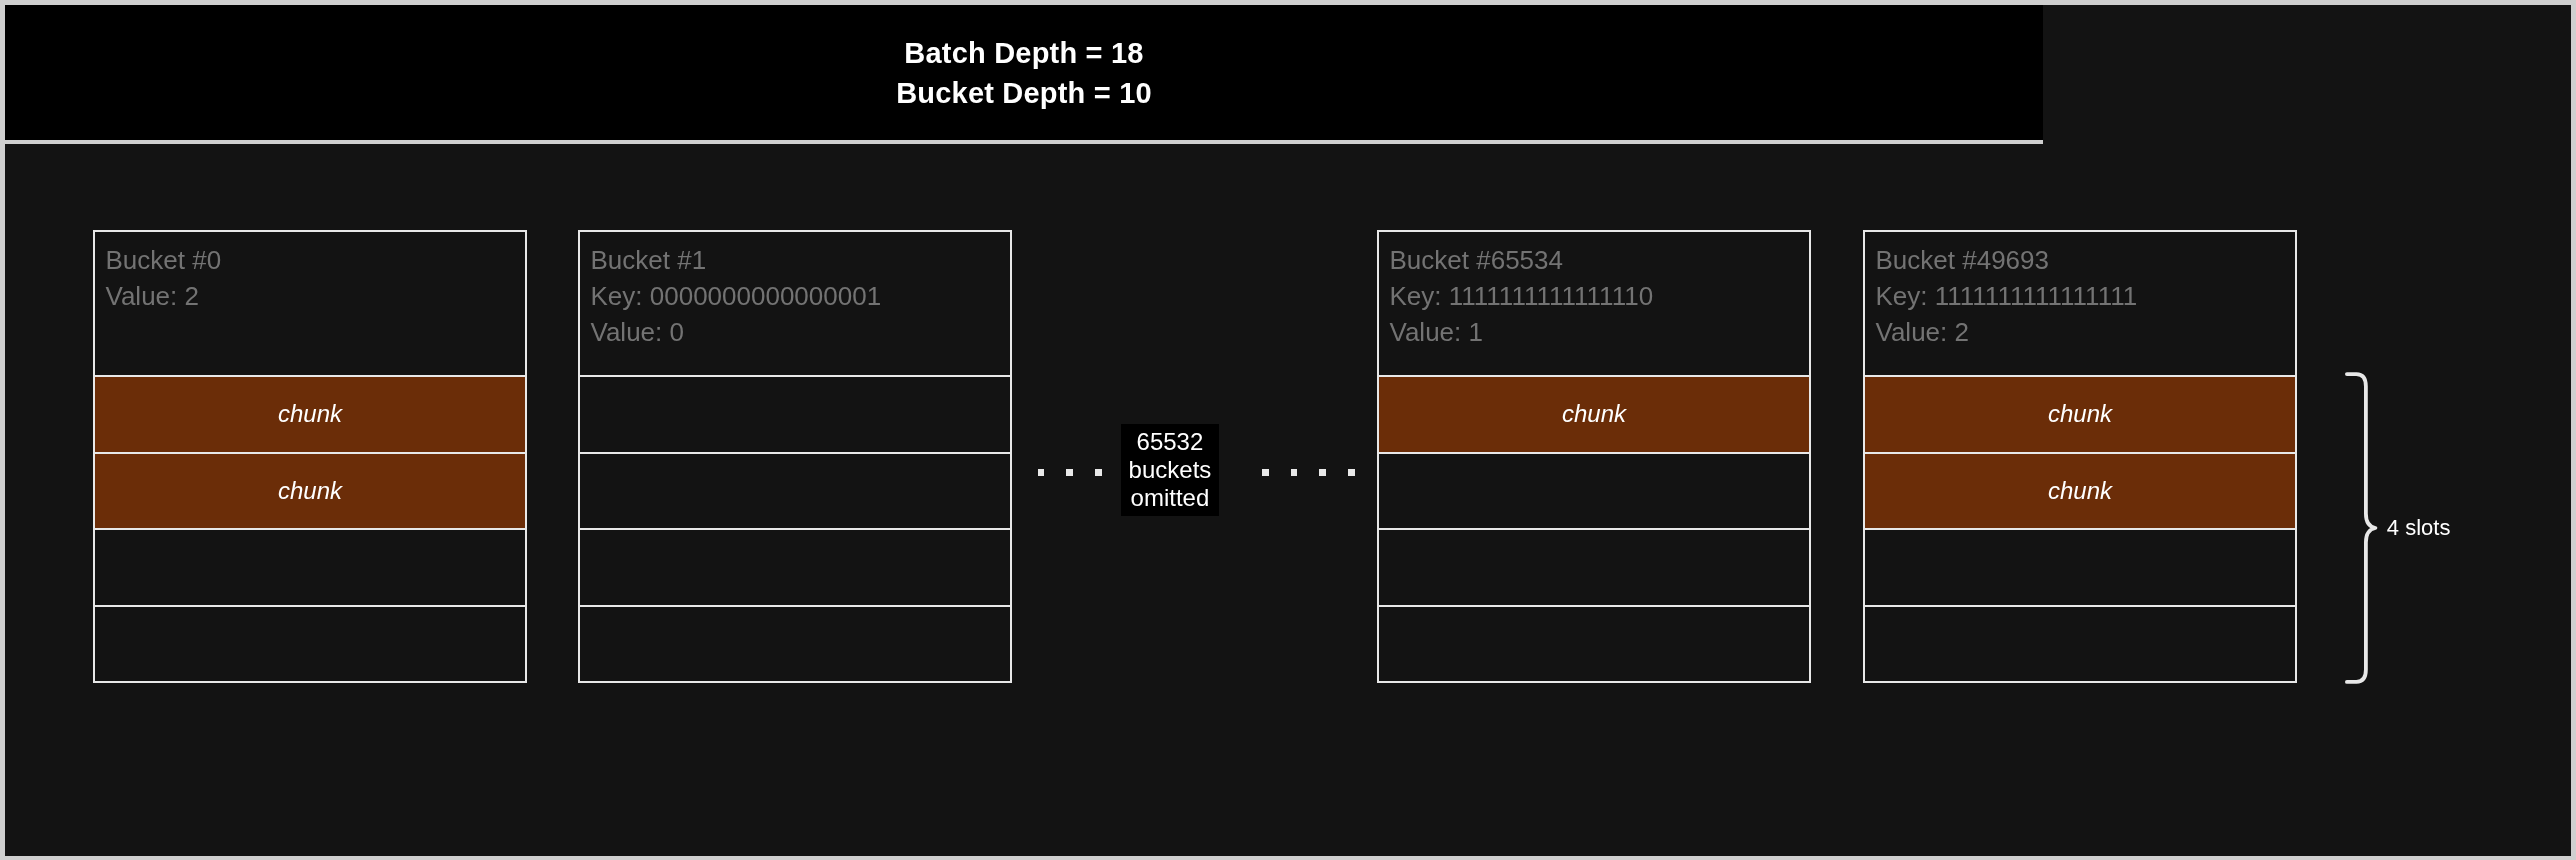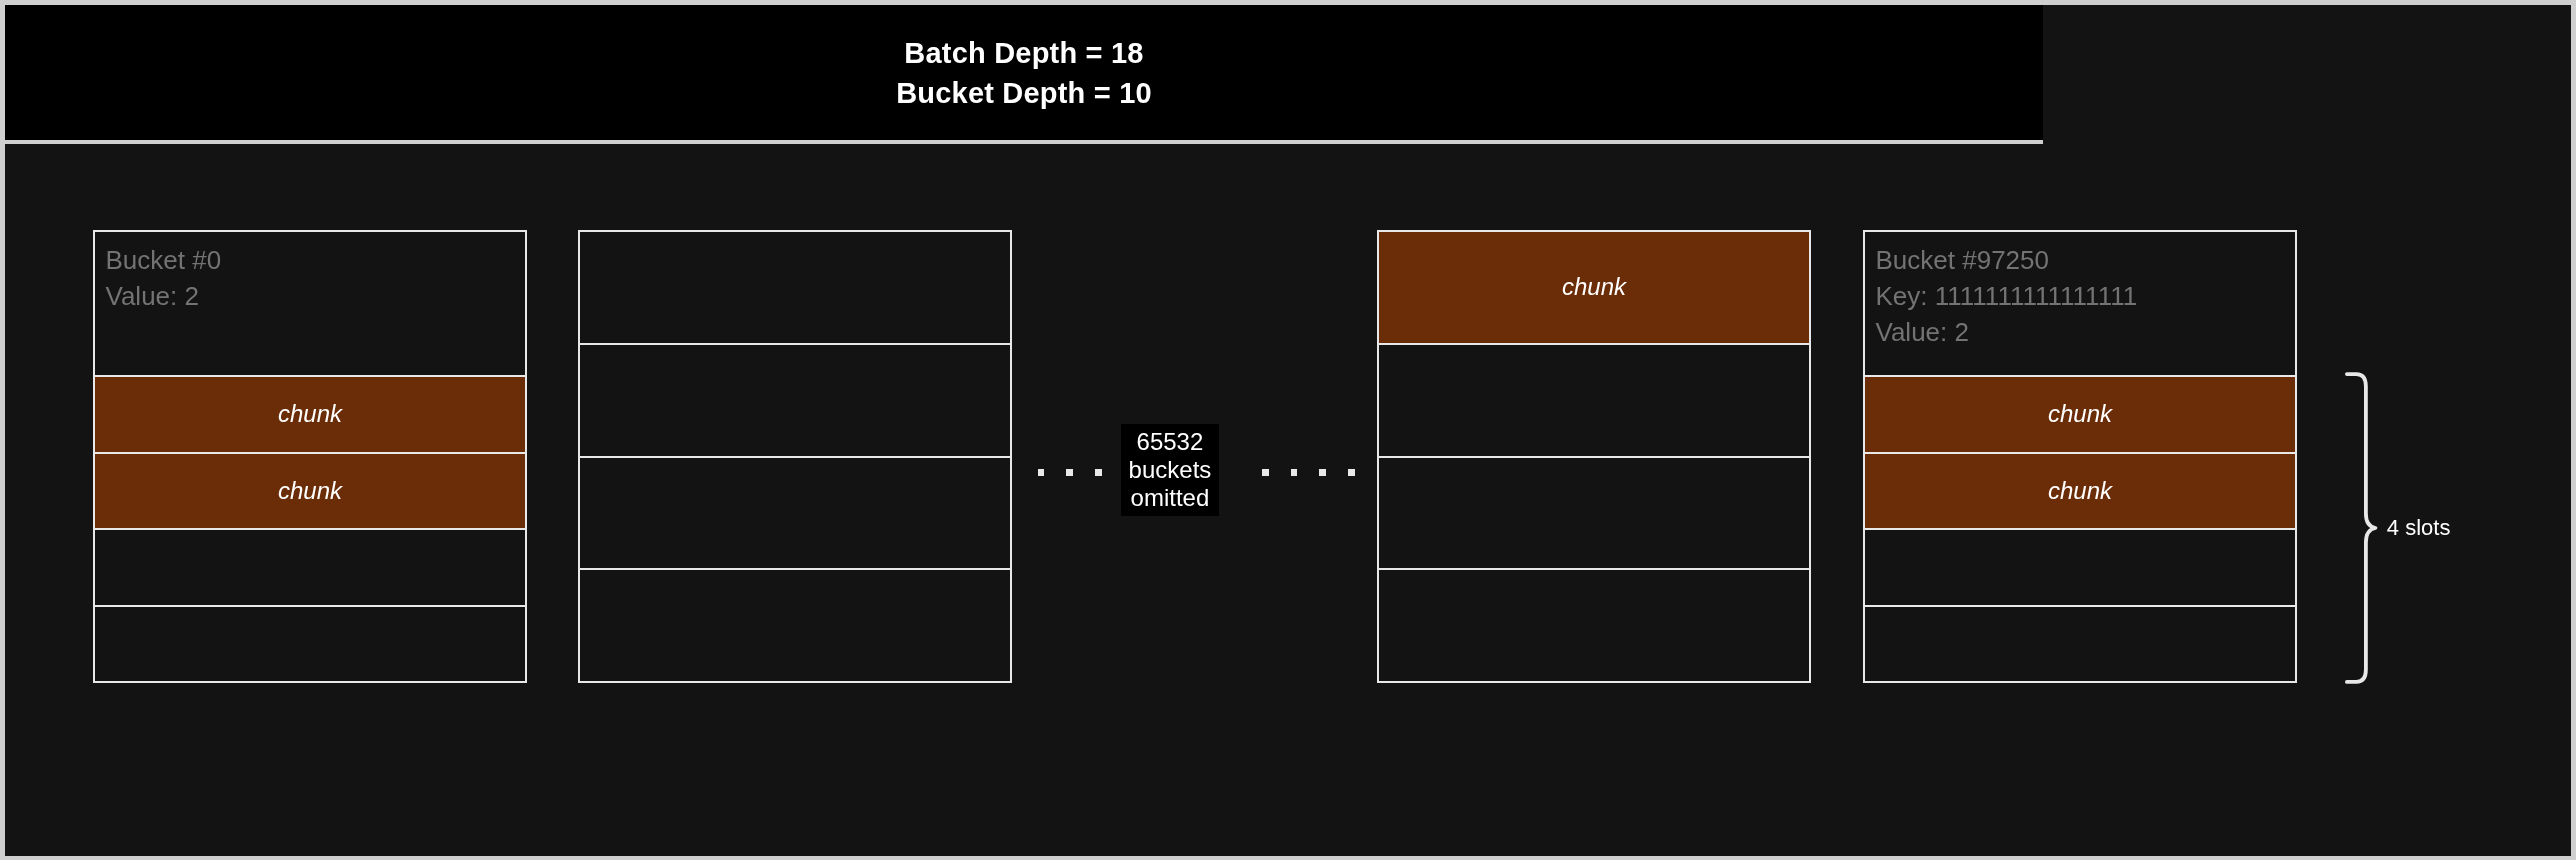--- a/index.html
+++ b/index.html
@@ -175,20 +175,25 @@
       </div>
       <div class="slots">
         <div class="slot filled">chunk</div>
         <div class="slot filled">chunk</div>
         <div class="slot"></div>
         <div class="slot"></div>
       </div>
     </div>
 
     <div class="bucket" style="left:573px">
+      <div class="bucket-header">
+        <span class="hline">Bucket #1</span>
+        <span class="hline">Key: 0000000000000001</span>
+        <span class="hline">Value: 0</span>
+      </div>
       <div class="slots">
         <div class="slot"></div>
         <div class="slot"></div>
         <div class="slot"></div>
         <div class="slot"></div>
       </div>
     </div>
 
     <div id="omitted">
       <div class="dots left">
@@ -204,31 +209,36 @@
       </div>
       <div class="dots right">
         <span class="dot"></span>
         <span class="dot"></span>
         <span class="dot"></span>
         <span class="dot"></span>
       </div>
     </div>
 
     <div class="bucket" style="left:1372px">
+      <div class="bucket-header">
+        <span class="hline">Bucket #65534</span>
+        <span class="hline">Key: 1111111111111110</span>
+        <span class="hline">Value: 1</span>
+      </div>
       <div class="slots">
         <div class="slot filled">chunk</div>
         <div class="slot"></div>
         <div class="slot"></div>
         <div class="slot"></div>
       </div>
     </div>
 
     <div class="bucket" style="left:1858px">
       <div class="bucket-header">
-        <span class="hline">Bucket #97250</span>
+        <span class="hline">Bucket #49693</span>
         <span class="hline">Key: 1111111111111111</span>
         <span class="hline">Value: 2</span>
       </div>
       <div class="slots">
         <div class="slot filled">chunk</div>
         <div class="slot filled">chunk</div>
         <div class="slot"></div>
         <div class="slot"></div>
       </div>
     </div>

